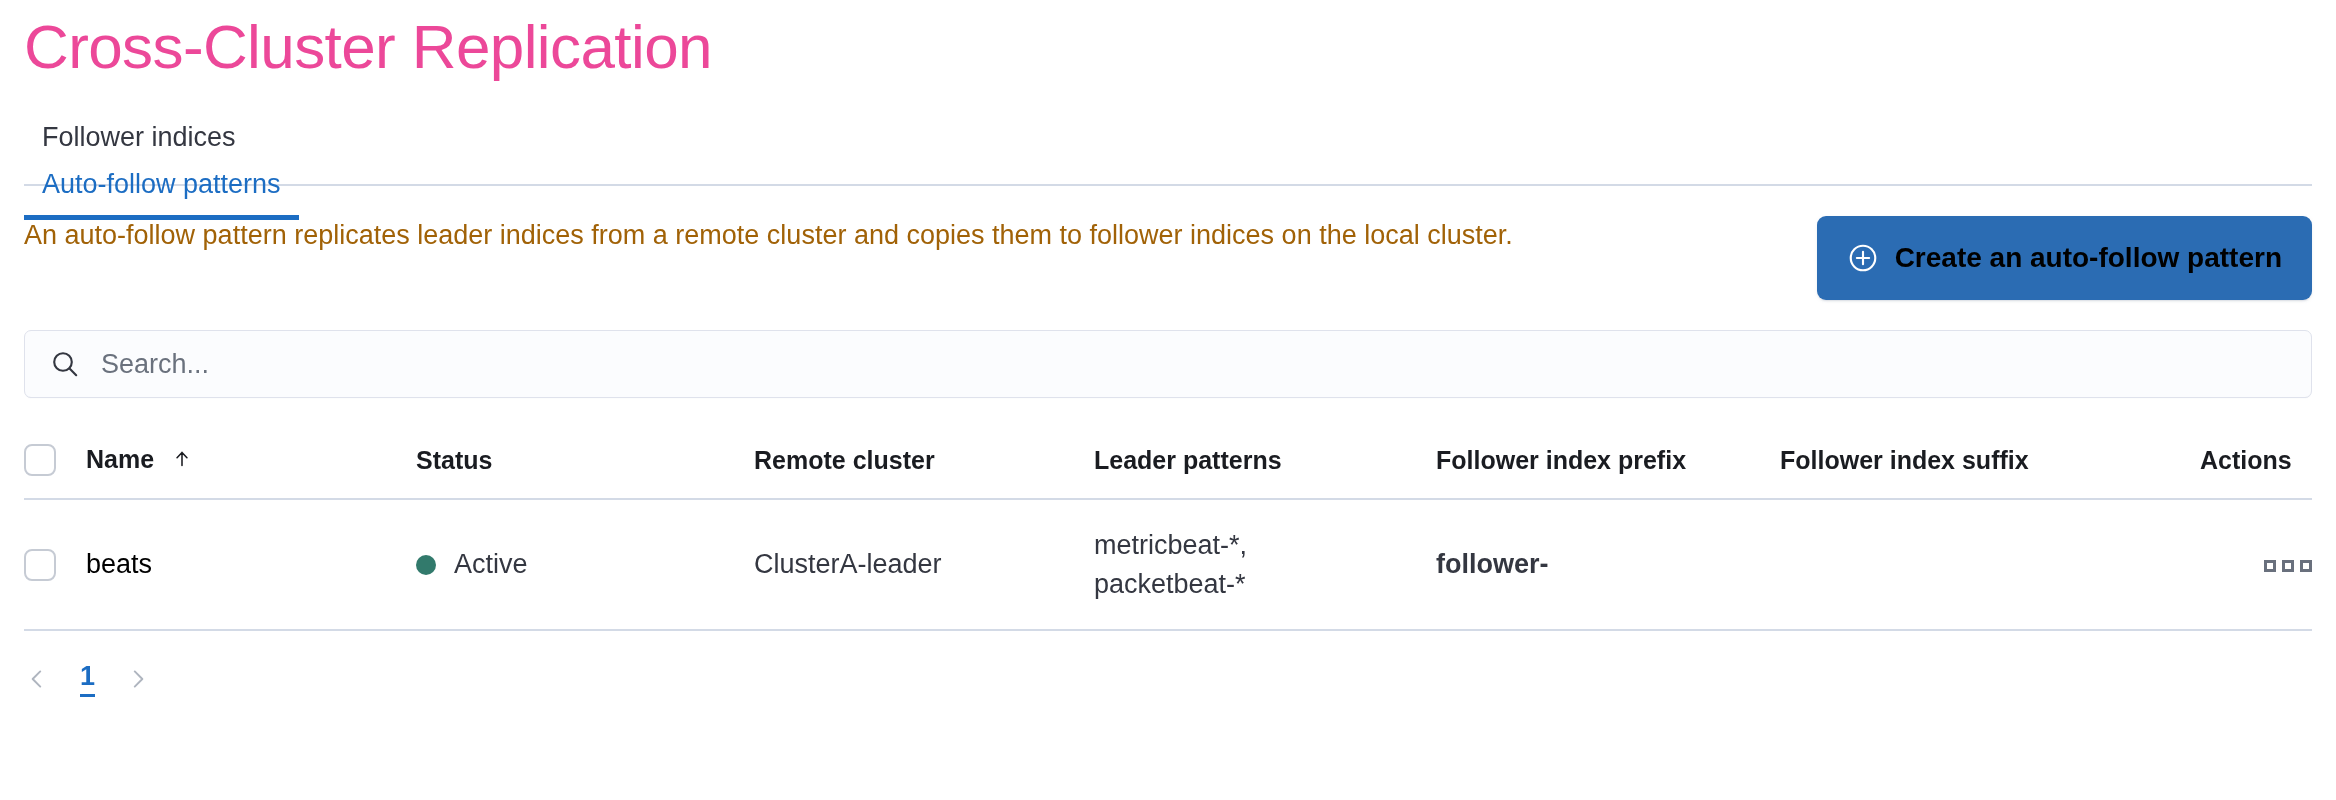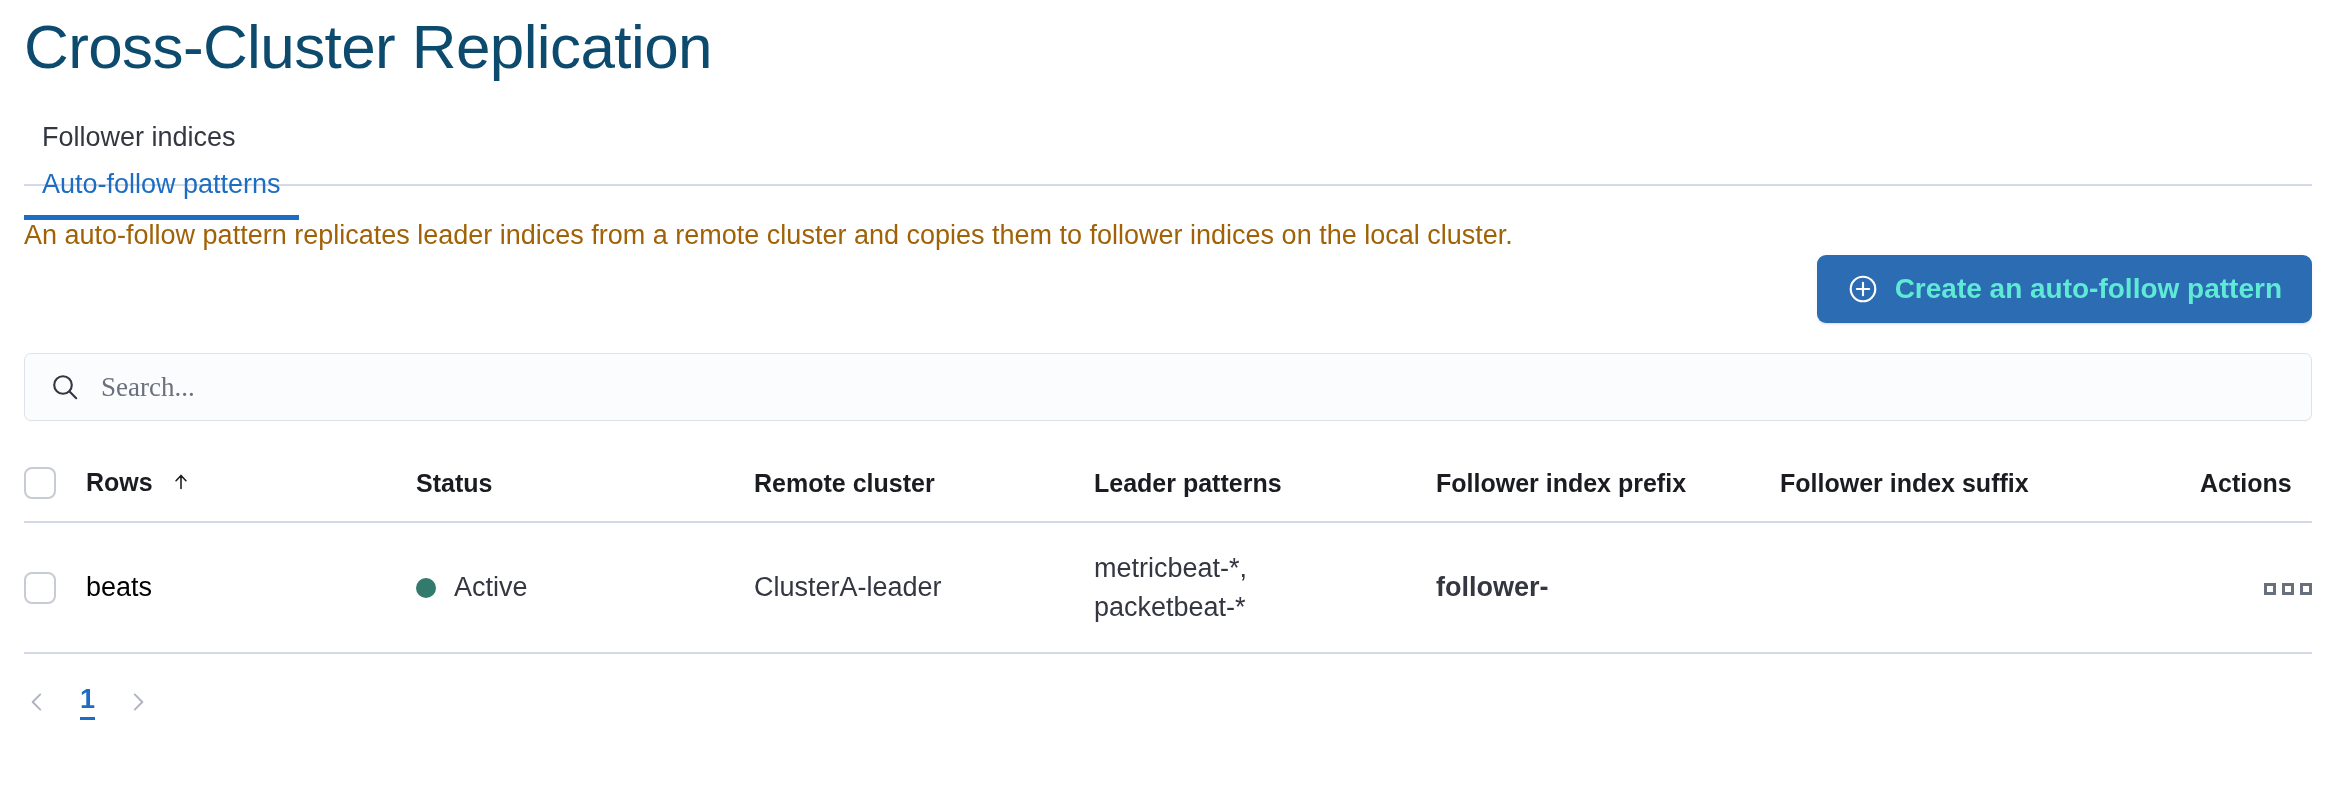--- a/index.html
+++ b/index.html
@@ -14,21 +14,21 @@
     position: relative;
     width: 2336px; height: 800px;
     padding: 0 24px;
   }
 
   
   .page-title {
     font-size: 62px;
     font-weight: 300;
     letter-spacing: -0.6px;
-    color: #0c4a6e;
+    color: #ec4899;
     line-height: 1;
     padding-top: 16px;
     white-space: nowrap;
   }
 
   
   .tabs {
     display: flex;
     align-items: flex-start;
     gap: 0;
@@ -68,52 +68,51 @@
     line-height: 1.46;
     color: #a16207;
     max-width: 1730px;
   }
   .cta-button {
     flex: none;
     display: inline-flex;
     align-items: center;
     gap: 16px;
     background: #2b6cb3;
-    color: #5eead4;
+    color: #000000;
     border: none;
     border-radius: 9px;
-    padding: 18px 30px;
+    padding: 26px 30px;
     font-size: 28px;
     font-family: "Liberation Sans", sans-serif;
     font-weight: bold;
     white-space: nowrap;
     cursor: pointer;
     box-shadow: 0 2px 2px -1px rgba(152,162,179,.3), 0 1px 5px -2px rgba(152,162,179,.3);
-    margin-top: 39px;
   }
   .cta-button svg { display: block; }
 
   
   .search-bar {
     margin-top: 30px;
     height: 68px;
     border: 1px solid #dfe2ec;
     border-radius: 7px;
     background: #fbfcfe;
     display: flex;
     align-items: center;
     padding: 0 24px;
     gap: 20px;
     box-shadow: 0 1px 1px -1px rgba(152,162,179,.25);
   }
   .search-icon { flex: none; line-height: 0; }
   .search-input {
     border: none; outline: none; background: transparent;
     font-size: 27px;
-    font-family: Liberation Serif, serif;
+    font-family: Liberation Sans, sans-serif;
     color: #b91c1c;
     width: 100%;
     height: 100%;
   }
   .search-input::placeholder { color: #6a717d; opacity: 1; }
 
   
   table.ccr-table {
     width: 100%;
     border-collapse: collapse;
@@ -244,21 +243,21 @@
     <input class="search-input" type="text" placeholder="Search..." style="">
   </div>
 
   <table class="ccr-table">
     <thead>
       <tr>
         <th class="col-check">
           <span class="checkbox"></span>
         </th>
         <th class="col-name">
-          <span>Rows</span>
+          <span>Name</span>
           <span class="sort-arrow">
             <svg width="22" height="22" viewBox="0 0 24 24" fill="none" aria-hidden="true">
               <path d="M12 19V5M12 5L6.6 10.6M12 5L17.4 10.6" stroke="#1a1c21" stroke-width="1.7" stroke-linecap="round" stroke-linejoin="round"></path>
             </svg>
           </span>
         </th>
         <th class="col-status">Status</th>
         <th class="col-remote">Remote cluster</th>
         <th class="col-leader">Leader patterns</th>
         <th class="col-prefix">Follower index prefix</th>

